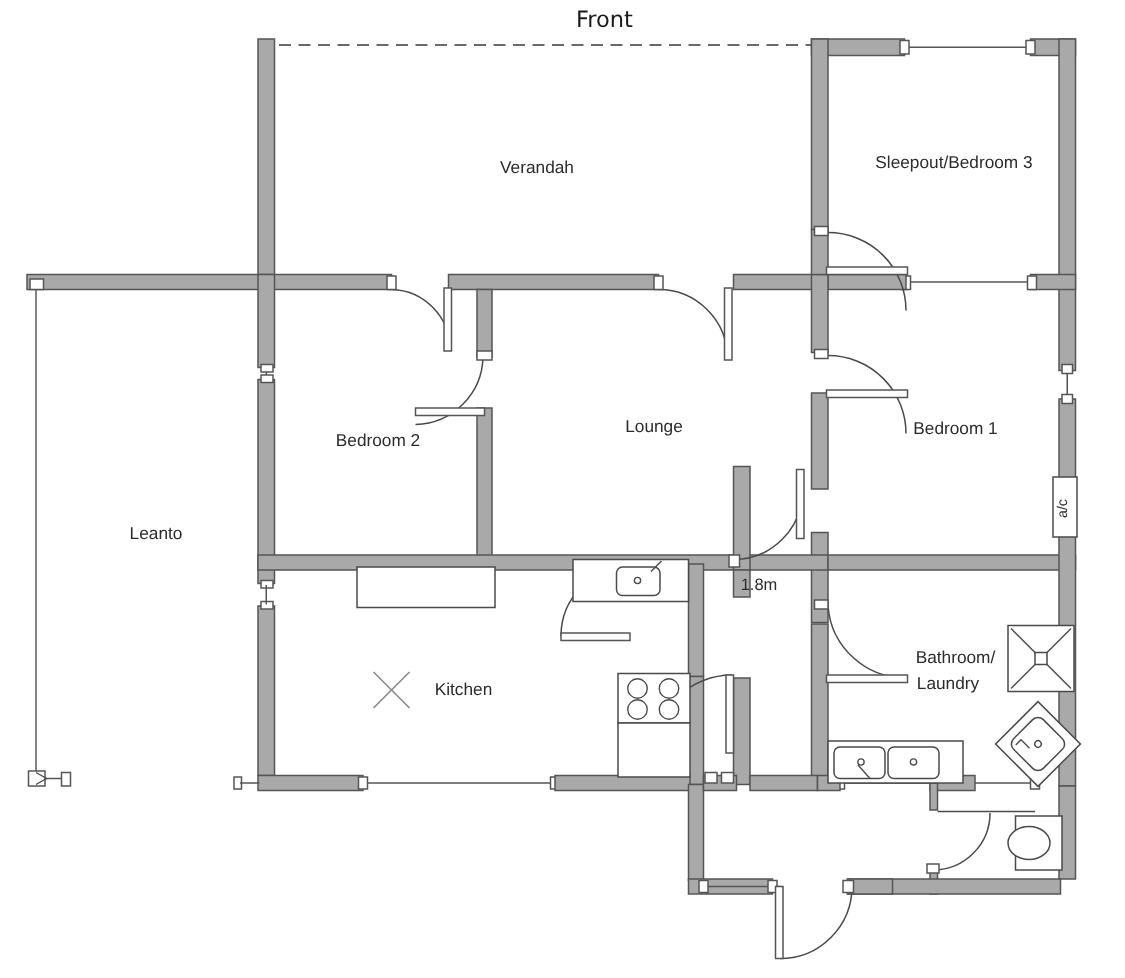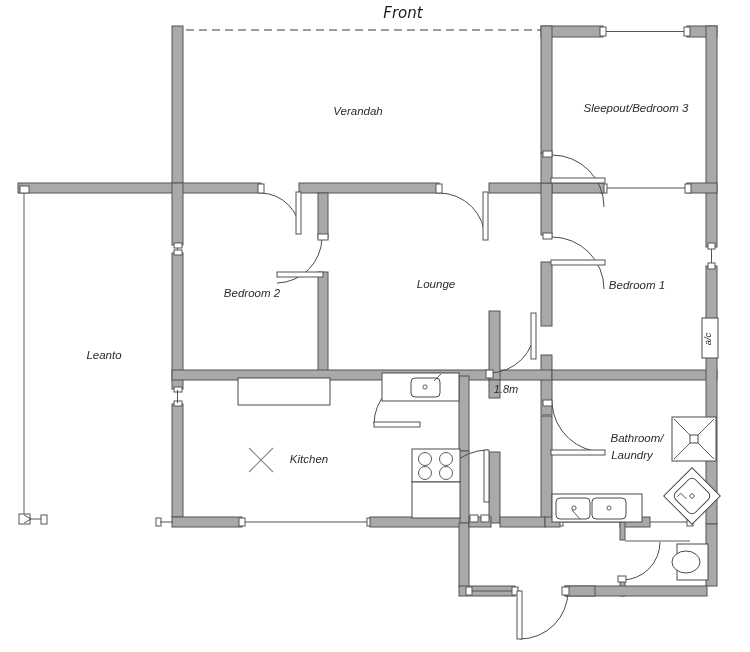--- a/index.html
+++ b/index.html
@@ -12,21 +12,20 @@
     height: 652px;
     font-family: "Liberation Sans", sans-serif;
     overflow: hidden;
     position: relative;
   }
   #plan-root {
     position: relative;
     width: 710px;
     height: 652px;
     background: #ffffff;
-    font-style: italic;
   }
   #floorplan-svg {
     position: absolute;
     left: 0;
     top: 0;
     display: block;
   }
   .label-text {
     font-family: "Liberation Sans", sans-serif;
     font-size: 11.5px;

